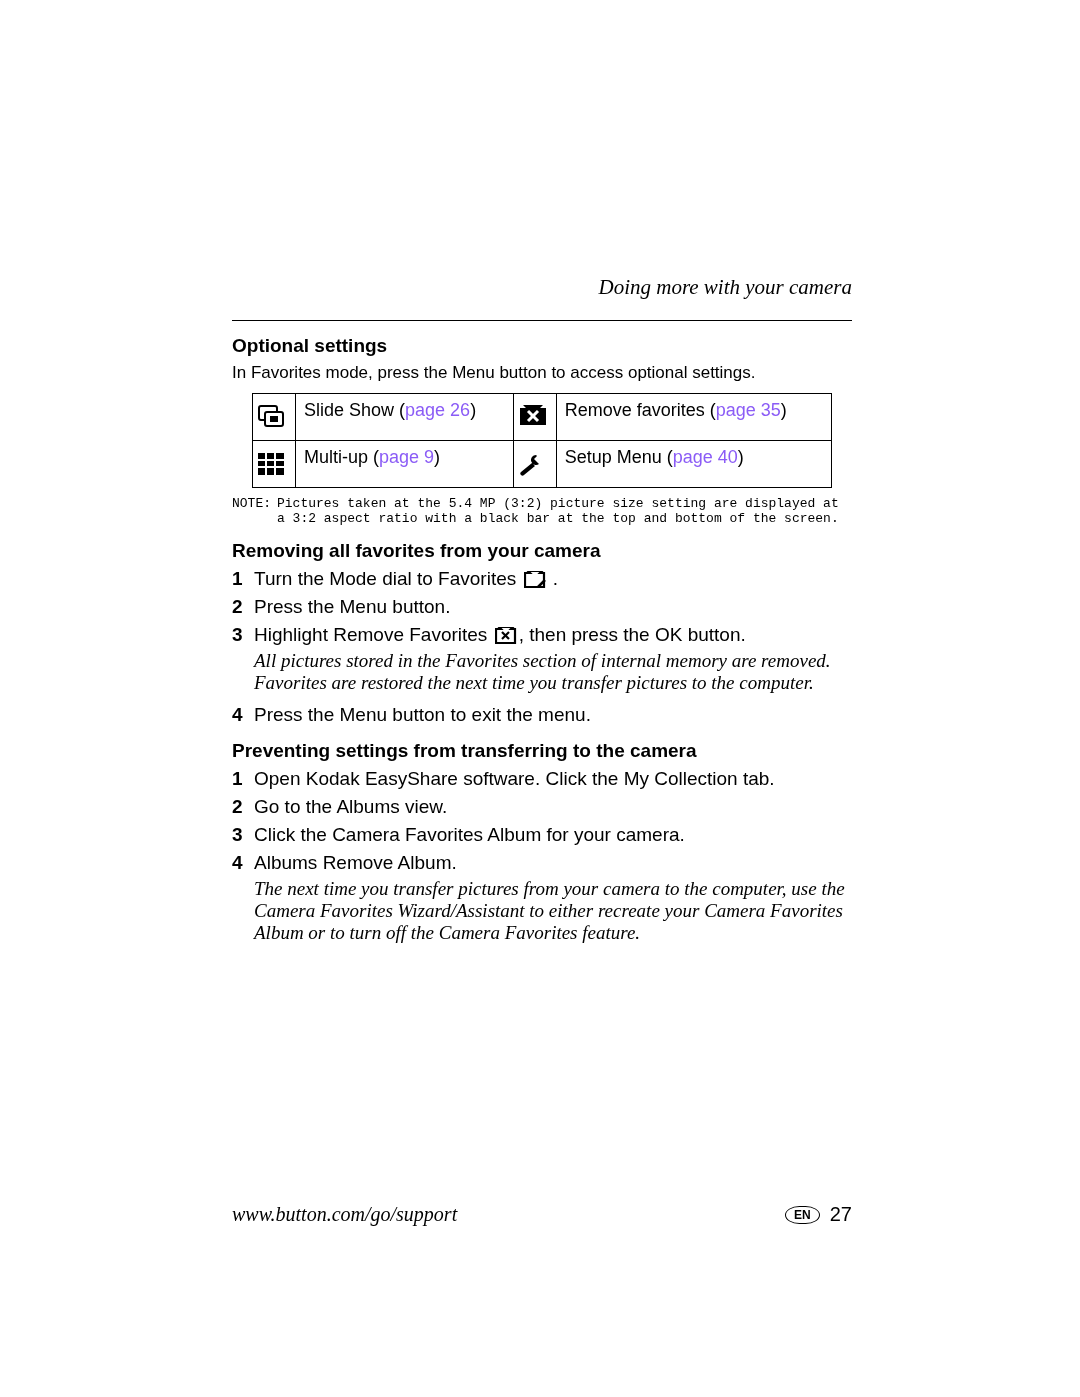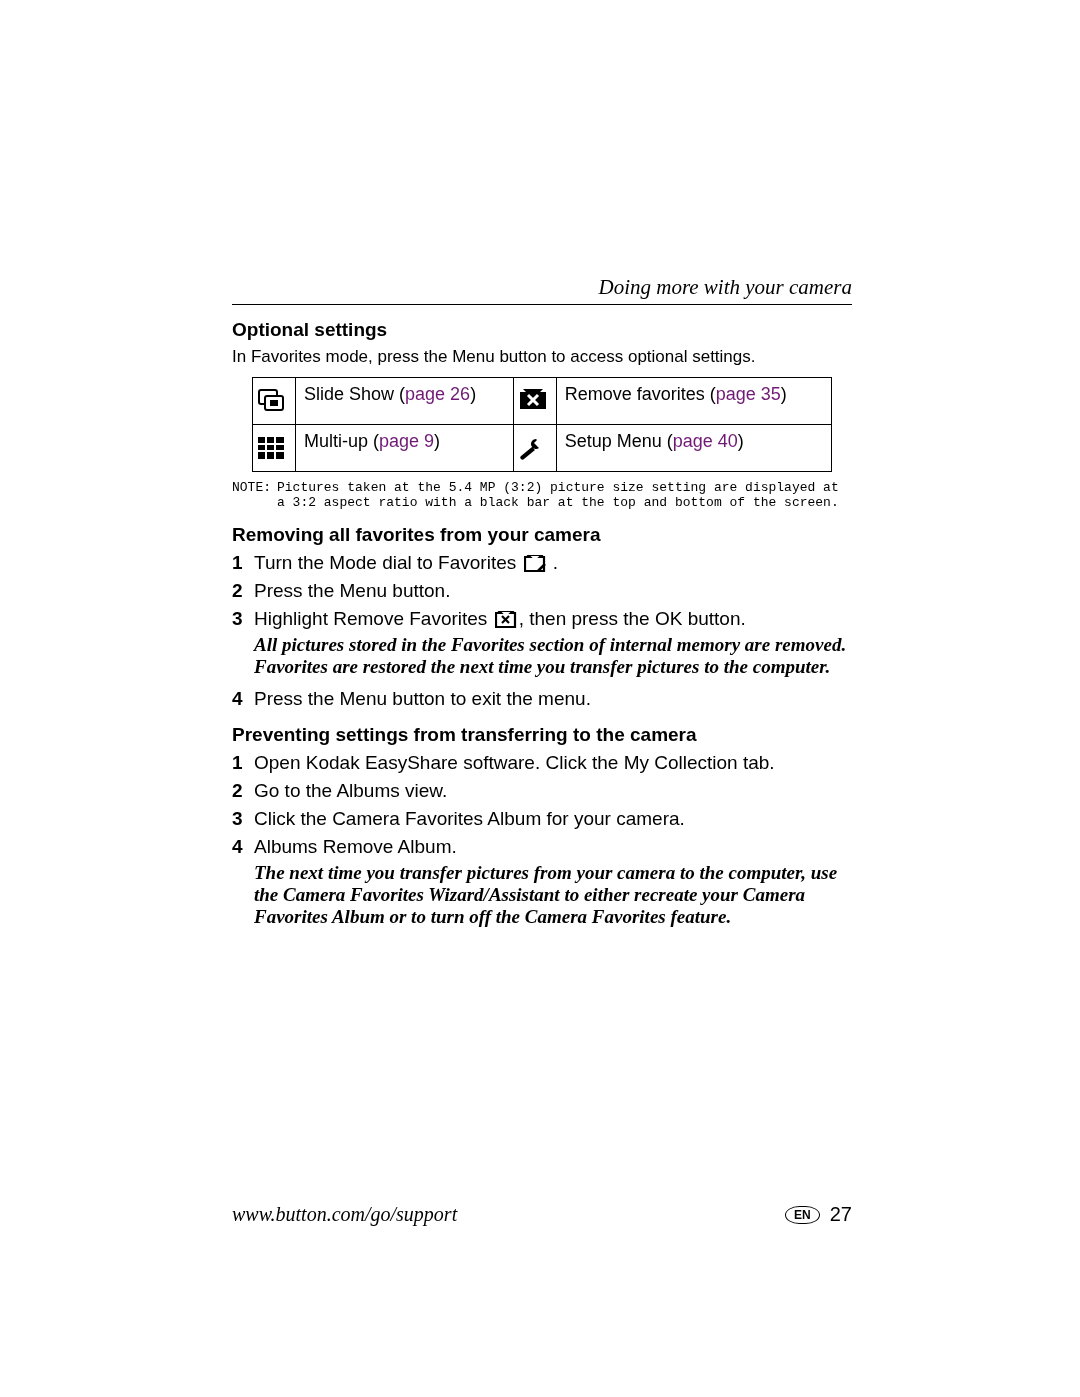--- a/index.html
+++ b/index.html
@@ -17,21 +17,21 @@
     position: absolute;
     left: 232px;
     top: 275px;
     width: 620px;
   }
   .section-header {
     text-align: right;
     font-style: italic;
     font-size: 21px;
     border-bottom: 1px solid #000;
-    padding-bottom: 4px;
+    padding-bottom: 20px;
     margin-bottom: 14px;
   }
   .bold-heading {
     font-family: Liberation Sans, sans-serif;
     font-weight: bold;
     font-size: 19px;
     margin-top: 14px;
     margin-bottom: 6px;
   }
   .body-text {
@@ -52,21 +52,21 @@
     font-size: 18px;
     height: 34px;
   }
   table.settings td.icon-cell {
     width: 34px;
     text-align: center;
     vertical-align: middle;
     padding: 4px;
   }
   .link {
-    color: #701a75;
+    color: #8b5cf6;
   }
   .note-row {
     font-family: Liberation Mono, monospace;
     font-size: 13px;
     display: flex;
     margin-top: 6px;
     margin-bottom: 14px;
   }
   .note-label {
     flex: 0 0 auto;
@@ -93,21 +93,20 @@
   }
   ol.steps li .step-body {
     flex: 1 1 auto;
   }
   .italic-result {
     font-style: italic;
     font-family: Georgia, 'Times New Roman', serif;
     margin-top: 4px;
     margin-bottom: 4px;
     display: block;
-    font-weight: bold;
   }
   .inline-icon {
     display: inline-block;
     vertical-align: middle;
     margin: 0 2px;
   }
   .footer {
     position: absolute;
     left: 232px;
     top: 1203px;

